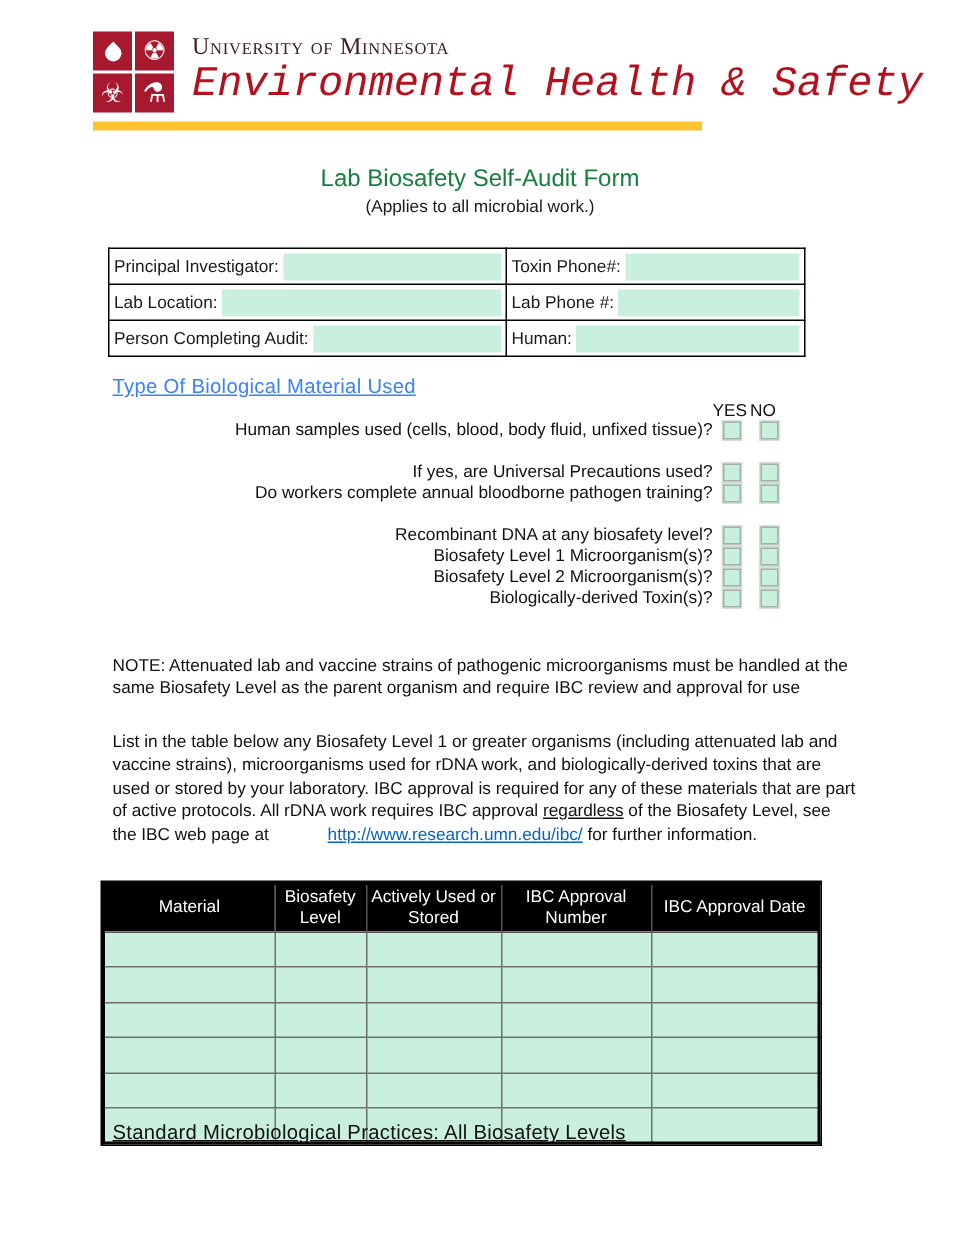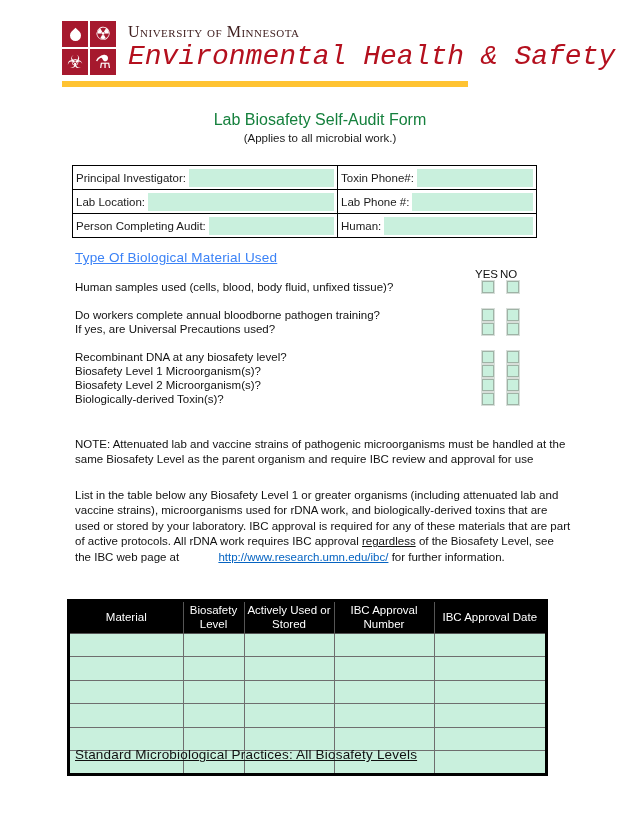--- a/index.html
+++ b/index.html
@@ -55,38 +55,38 @@
 
   
   .q-section { position:absolute; top:250px; left:75px; width:450px; }
   .sec-heading {
     font-size:13.5px; color:#3b82f6; text-decoration:underline; letter-spacing:0.2px;
   }
   .yn-header { display:flex; margin-top:3px; }
   .yn-header .sp { flex:1; }
   .yn-header .yn { width:25px; text-align:left; font-size:11.5px; color:#111; }
   .qgroup { margin-bottom:14px; }
-  .qrow { display:flex; align-items:center; height:14px; }
+  .qrow { display:flex; align-items:center; height:14px;text-align:right; }
   .qtext { flex:1; font-size:11.5px; color:#111; }
   .slot { width:25px; display:flex; justify-content:center; }
   .checkbox {
     width:12px; height:12px; background:#C9F0DD;
     border:1px solid #9fb3a6; box-shadow:0 0 0 1px #d7ded9; display:inline-block;
   }
 
   
   .para { position:absolute; left:75px; width:497px; font-size:11.5px; line-height:15.4px; color:#111; }
   .note-para { top:437px; }
   .list-para { top:488px; }
   .uline { text-decoration:underline;text-align:center; }
   .link { color:#0563C1; text-decoration:underline; cursor:pointer;margin-left:36px; }
 
   
   .mat-table {
-    position:absolute; top:600px; left:68px; width:477px;
+    position:absolute; top:588px; left:68px; width:477px;
     border-collapse:collapse; table-layout:fixed;padding-left:29px;
   }
   .mat-table th {
     background:#000; color:#fff; font-weight:400; font-size:11.5px; line-height:14px;
     border:1px solid #555; height:32px; vertical-align:middle; text-align:center; padding:1px 2px;
   }
   .mat-table td {
     background:#C9F0DD; border:1px solid #6e6e6e; height:23.5px;
   }
   .mat-table { border:2px solid #000; outline:1px solid #000; }
@@ -184,30 +184,30 @@
           <span class="checkbox"></span>
         </span>
       <span class="slot">
           <span class="checkbox"></span>
         </span>
     </div>
   </div>
 
   <div class="qgroup">
     <div class="qrow">
+      <span class="qtext">If yes, are Universal Precautions used?</span>
+      <span class="slot">
+          <span class="checkbox"></span>
+        </span>
+      <span class="slot">
+          <span class="checkbox"></span>
+        </span>
+    </div>
+    <div class="qrow">
       <span class="qtext">Do workers complete annual bloodborne pathogen training?</span>
-      <span class="slot">
-          <span class="checkbox"></span>
-        </span>
-      <span class="slot">
-          <span class="checkbox"></span>
-        </span>
-    </div>
-    <div class="qrow">
-      <span class="qtext">If yes, are Universal Precautions used?</span>
       <span class="slot">
           <span class="checkbox"></span>
         </span>
       <span class="slot">
           <span class="checkbox"></span>
         </span>
     </div>
   </div>
 
   <div class="qgroup">

